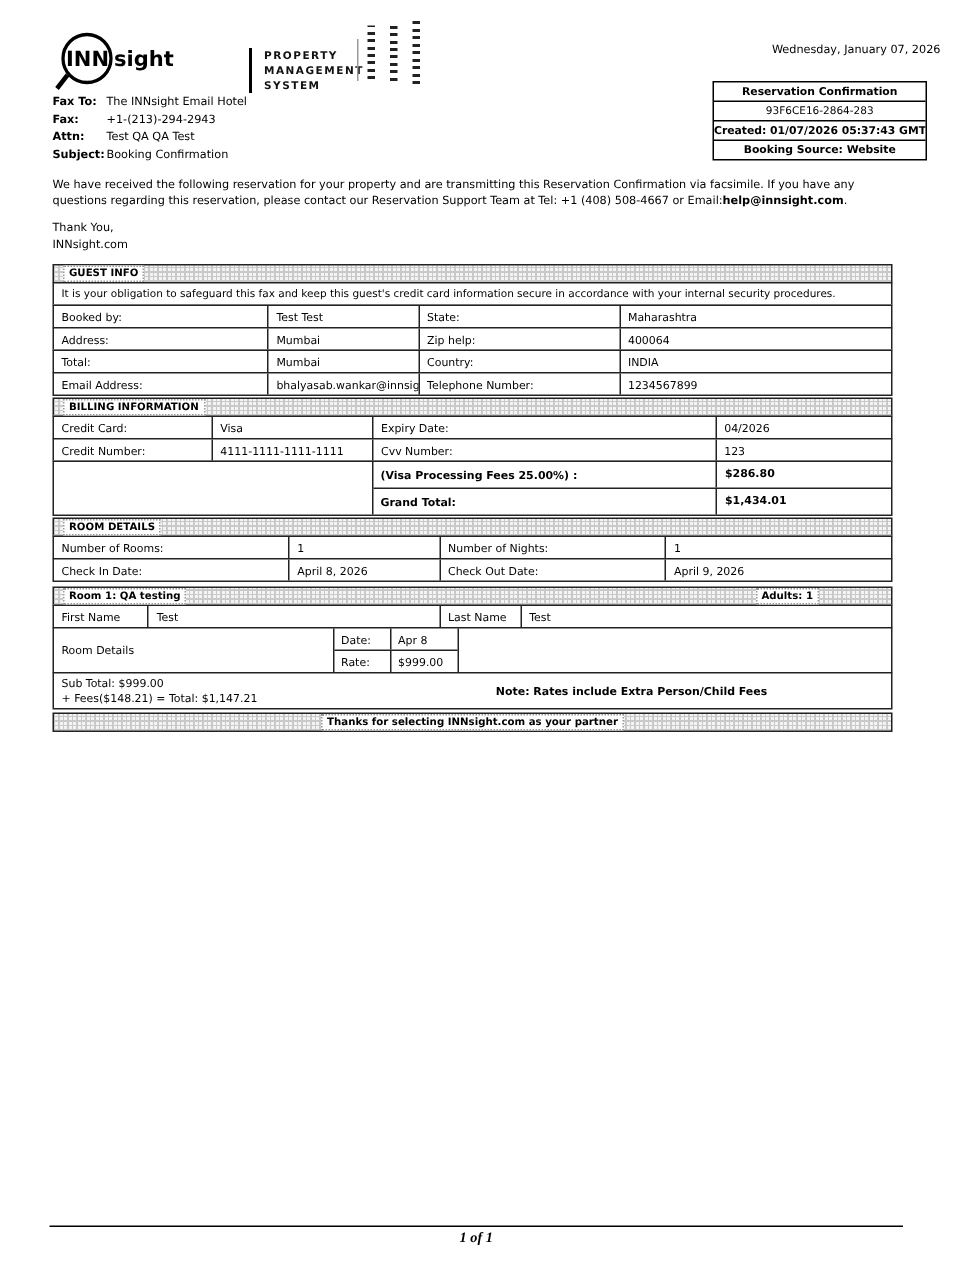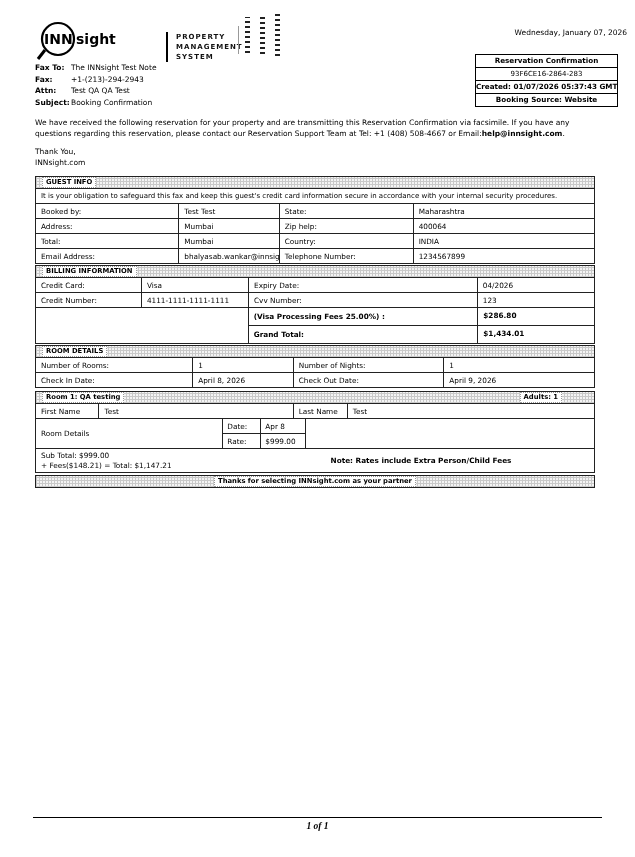--- a/index.html
+++ b/index.html
@@ -31,21 +31,21 @@
   .salutation{margin-bottom:8px;}
   .closing{margin-top:8px;}
   
   .sec-bar{height:13px;border:1px solid #222;margin-top:-1px;background-color:#f4f4f4;
     background-image:repeating-linear-gradient(0deg,#c9c9c9 0 1px,transparent 1px 3px),
                      repeating-linear-gradient(90deg,#c9c9c9 0 1px,transparent 1px 3px);
     display:flex;align-items:center;box-sizing:border-box;padding:0 6px;}
   .sec-bar.first{margin-top:8px;}
   .bar-title{background:#fff;border:1px dotted #999;padding:0 3px;font-size:6.8px;
              font-weight:bold;line-height:9px;white-space:nowrap;}
-  .sec-bar.split{justify-content:space-between;padding-right:32px;}
+  .sec-bar.split{justify-content:space-between;padding-right:48px;}
   .sec-bar.center{justify-content:center;}
   
   .trow{display:flex;border:1px solid #222;margin-top:-1px;background:#fff;box-sizing:border-box;}
   .tc{border-left:1px solid #222;padding:2.5px 5px;font-size:7.3px;line-height:9px;
       box-sizing:border-box;overflow:hidden;white-space:nowrap;}
   .tc:first-child{border-left:none;}
   .note-cell{width:100%;font-size:7px;}
   .gc1{width:25.5%}.gc2{width:18%}.gc3{width:24%}.gc4{width:32.5%}
   .bc1{width:18.8%}.bc2{width:19.2%}.bc3{width:41%}.bc4{width:21%}
   .bc-empty{width:38%;padding:0;}
@@ -108,21 +108,21 @@
   <div class="conf-box">
     <div class="cb-row cb-title">Reservation Confirmation</div>
     <div class="cb-row">93F6CE16-2864-283</div>
     <div class="cb-row cb-bold">Created: 01/07/2026 05:37:43 GMT</div>
     <div class="cb-row cb-bold">Booking Source: Website</div>
   </div>
 
   <div class="fax-block">
     <div class="fax-line">
       <span class="fax-label">Fax To:</span>
-      <span>The INNsight Test Note</span>
+      <span>The INNsight Email Hotel</span>
     </div>
     <div class="fax-line">
       <span class="fax-label">Fax:</span>
       <span>+1-(213)-294-2943</span>
     </div>
     <div class="fax-line">
       <span class="fax-label">Attn:</span>
       <span>Test QA QA Test</span>
     </div>
     <div class="fax-line">

